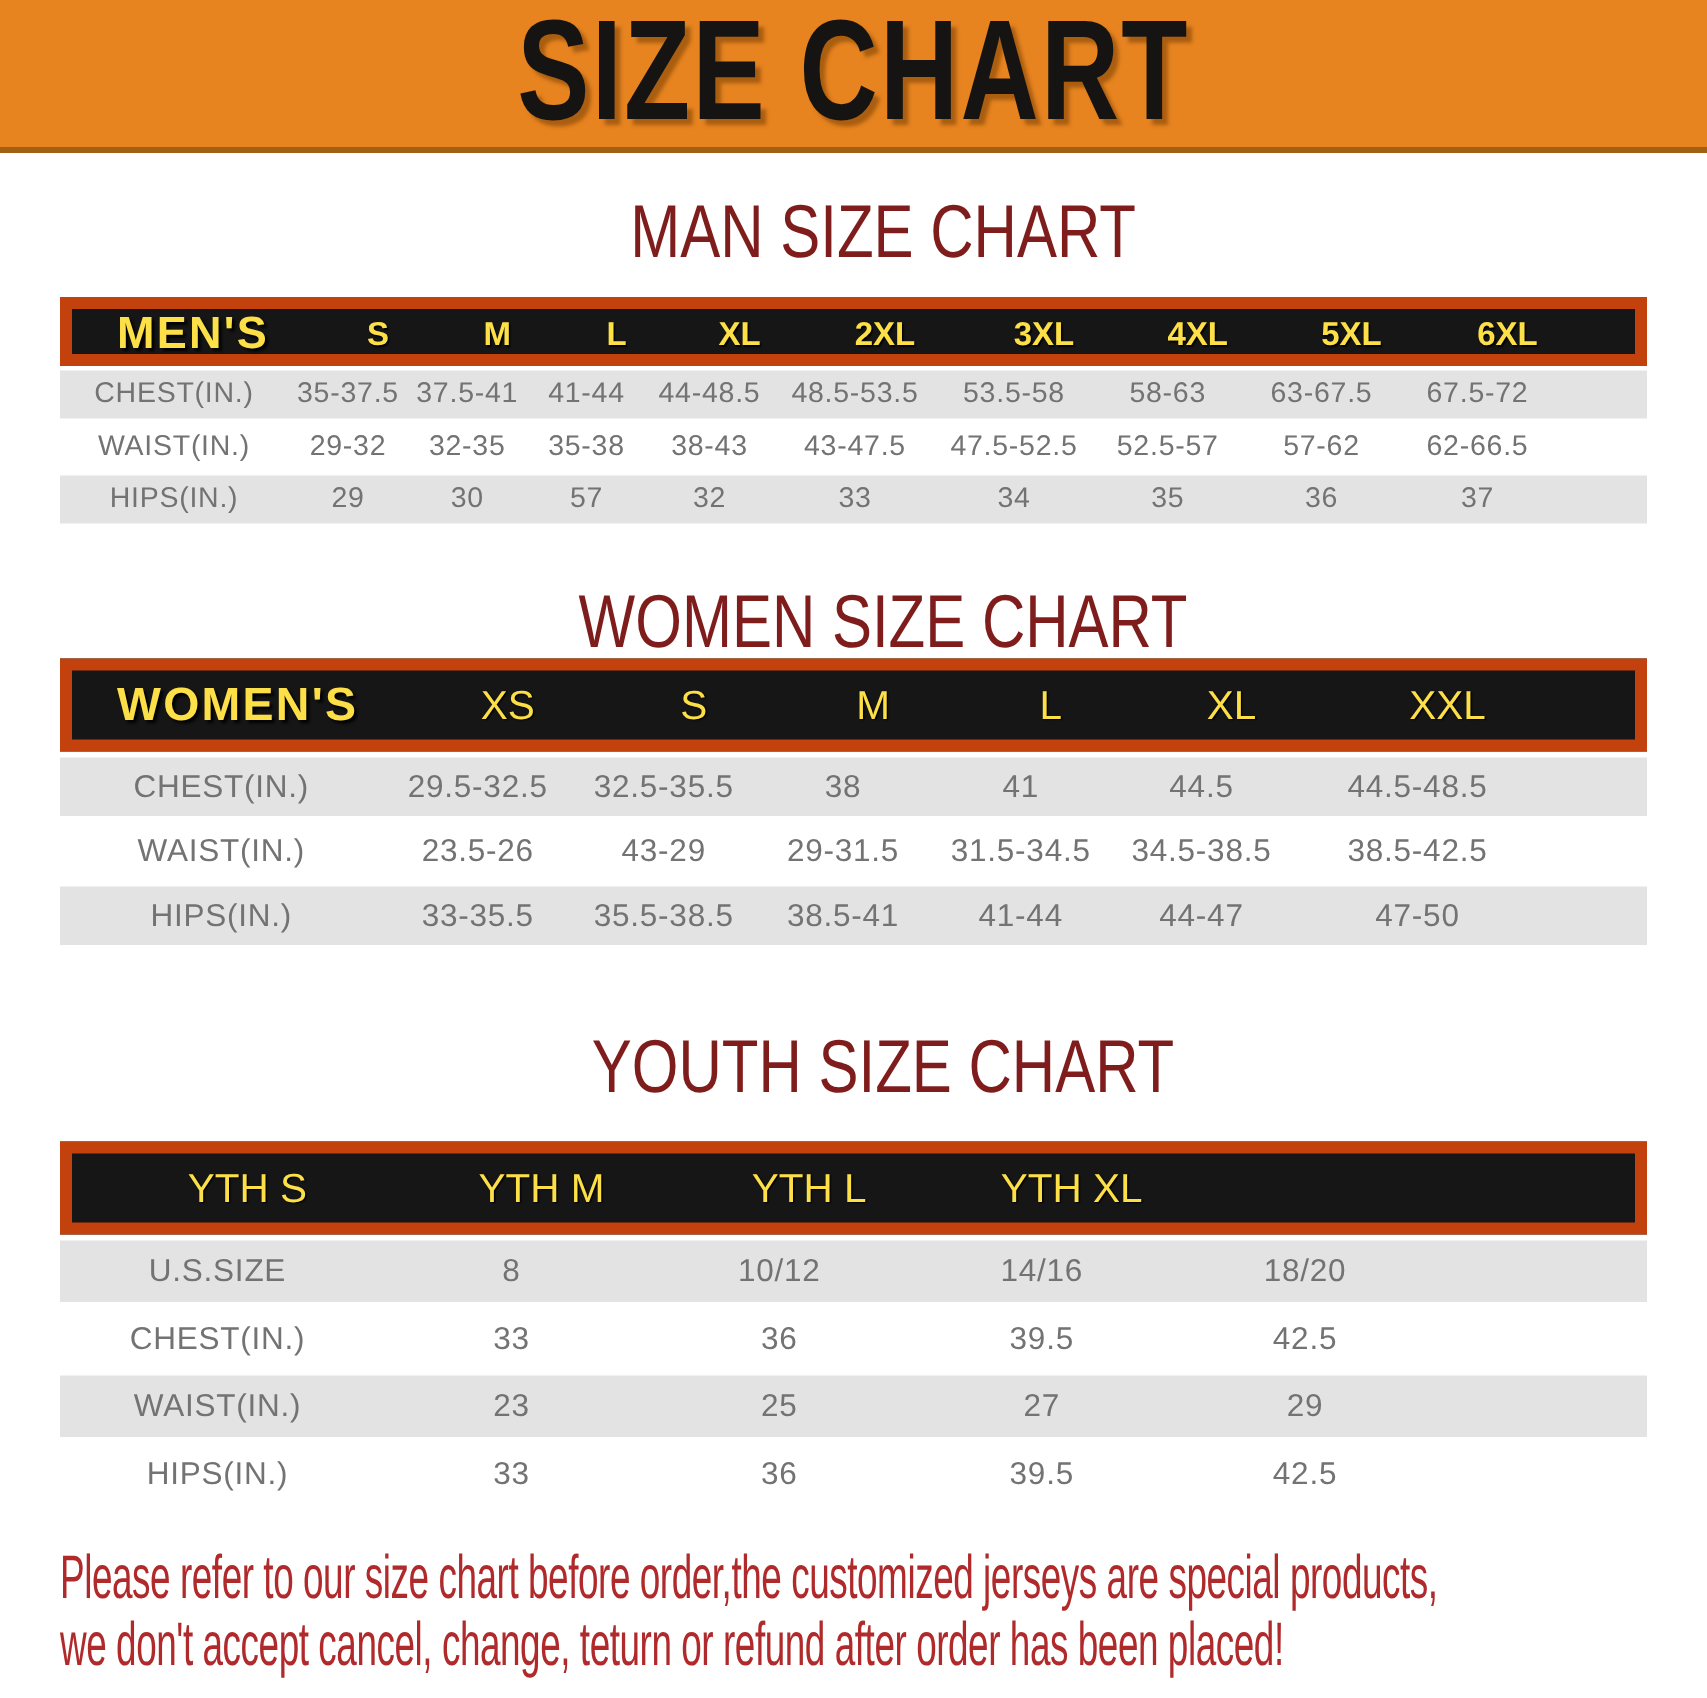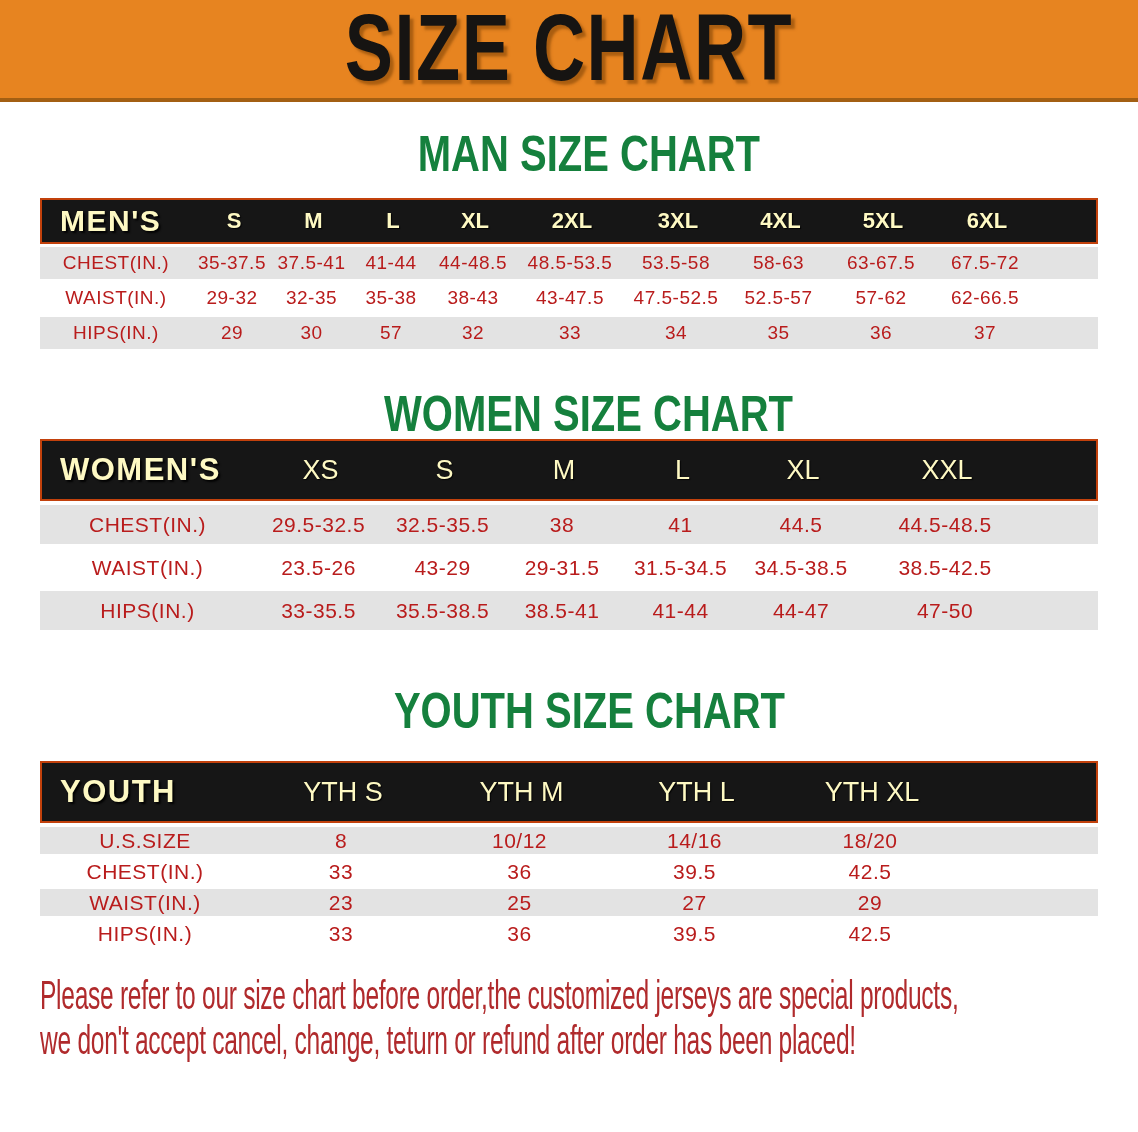--- a/index.html
+++ b/index.html
@@ -23,21 +23,21 @@
     font-weight:800;
     color:#161412;
     letter-spacing:2px;
     transform:scaleX(0.76);
     text-shadow:5px 4px 3px rgba(110,55,0,0.5);
     white-space:nowrap;
   }
   
   .sec-head{
     margin:0;text-align:center;
-    font-weight:700;color:#15803d;padding-left:40px;
+    font-weight:400;color:#7f1d1d;padding-left:40px;
   }
   .sec-head .cond{
     display:inline-block;
     font-size:50px;line-height:1;
     transform:scaleX(0.8);
     letter-spacing:0px;
     white-space:nowrap;
   }
   .sec-head.h1{margin-top:27px;}
   .sec-head.h2{margin-top:40px;}
@@ -50,47 +50,48 @@
   .sizetable.m-top-men{margin-top:19px;}
   .sizetable.m-top-women{}
   .sizetable.m-top-youth{margin-top:25px;}
   .trow{display:grid;align-items:center;}
   
   .t0 .trow{grid-template-columns:152px 80px 79px 80px 84px 110px 102px 103px 102px 106px 1fr;}
   .t1 .trow{grid-template-columns:215px 127px 121px 118px 119px 122px 166px 1fr;}
   .t2 .trow{grid-template-columns:210px 182px 175px 175px 176px 1fr;}
   .thead{
     background:var(--bar-bg,#161616);
-    border:2px solid #c2410c;
+    border:8px solid #c2410c;
     box-sizing:border-box;
-    color:#fef9c3;
+    color:#fde047;
+    padding-left:12px;
   }
   .t0 .thead{height:46px;}
   .t1 .thead,.t2 .thead{height:62px;}
   .hlabel{
     font-weight:800;
     padding-left:18px;
     letter-spacing:1.5px;
     text-shadow:2px 2px 2px rgba(0,0,0,0.9);
     white-space:nowrap;
   }
   .t0 .hlabel{font-size:30px;}
   .t1 .hlabel,.t2 .hlabel{font-size:31px;}
   .hcol{
     text-align:center;
     text-shadow:1px 1px 1px rgba(0,0,0,0.9);
     white-space:nowrap;
   }
   .t0 .hcol{font-size:22px;font-weight:600;}
   .t1 .hcol,.t2 .hcol{font-size:27px;font-weight:400;}
-  .tdata{background:#ffffff;color:#b91c1c;}
+  .tdata{background:#ffffff;color:#737373;}
   .tdata.alt{background:var(--row-alt,#e3e3e3);}
   .t0 .tdata{height:32px;margin-top:3px;}
   .t1 .tdata{height:39px;margin-top:4px;}
-  .t2 .tdata{height:27px;margin-top:4px;}
+  .t2 .tdata{height:41px;margin-top:4px;}
   .rlabel{text-align:center;letter-spacing:0.5px;white-space:nowrap;}
   .rval{text-align:center;letter-spacing:0.5px;white-space:nowrap;}
   .t0 .rlabel,.t0 .rval{font-size:19px;}
   .t1 .rlabel,.t1 .rval,.t2 .rlabel,.t2 .rval{font-size:21px;}
   
   .disclaimer{
     margin:26px 0 0 40px;
     color:var(--disc-color,#B02A2C);
   }
   .dline{
@@ -204,21 +205,20 @@
           <div class="rval">44-47</div>
           <div class="rval">47-50</div>
         </div>
       </div>
   </section>
 
   <section>
     <h2 class="sec-head h3"><span class="cond">YOUTH SIZE CHART</span></h2>
     <div class="sizetable t2 m-top-youth">
         <div class="trow thead">
-          <div class="hlabel">YOUTH</div>
           <div class="hcol">YTH S</div>
           <div class="hcol">YTH M</div>
           <div class="hcol">YTH L</div>
           <div class="hcol">YTH XL</div>
         </div>
         <div class="trow tdata alt">
           <div class="rlabel">U.S.SIZE</div>
           <div class="rval">8</div>
           <div class="rval">10/12</div>
           <div class="rval">14/16</div>

